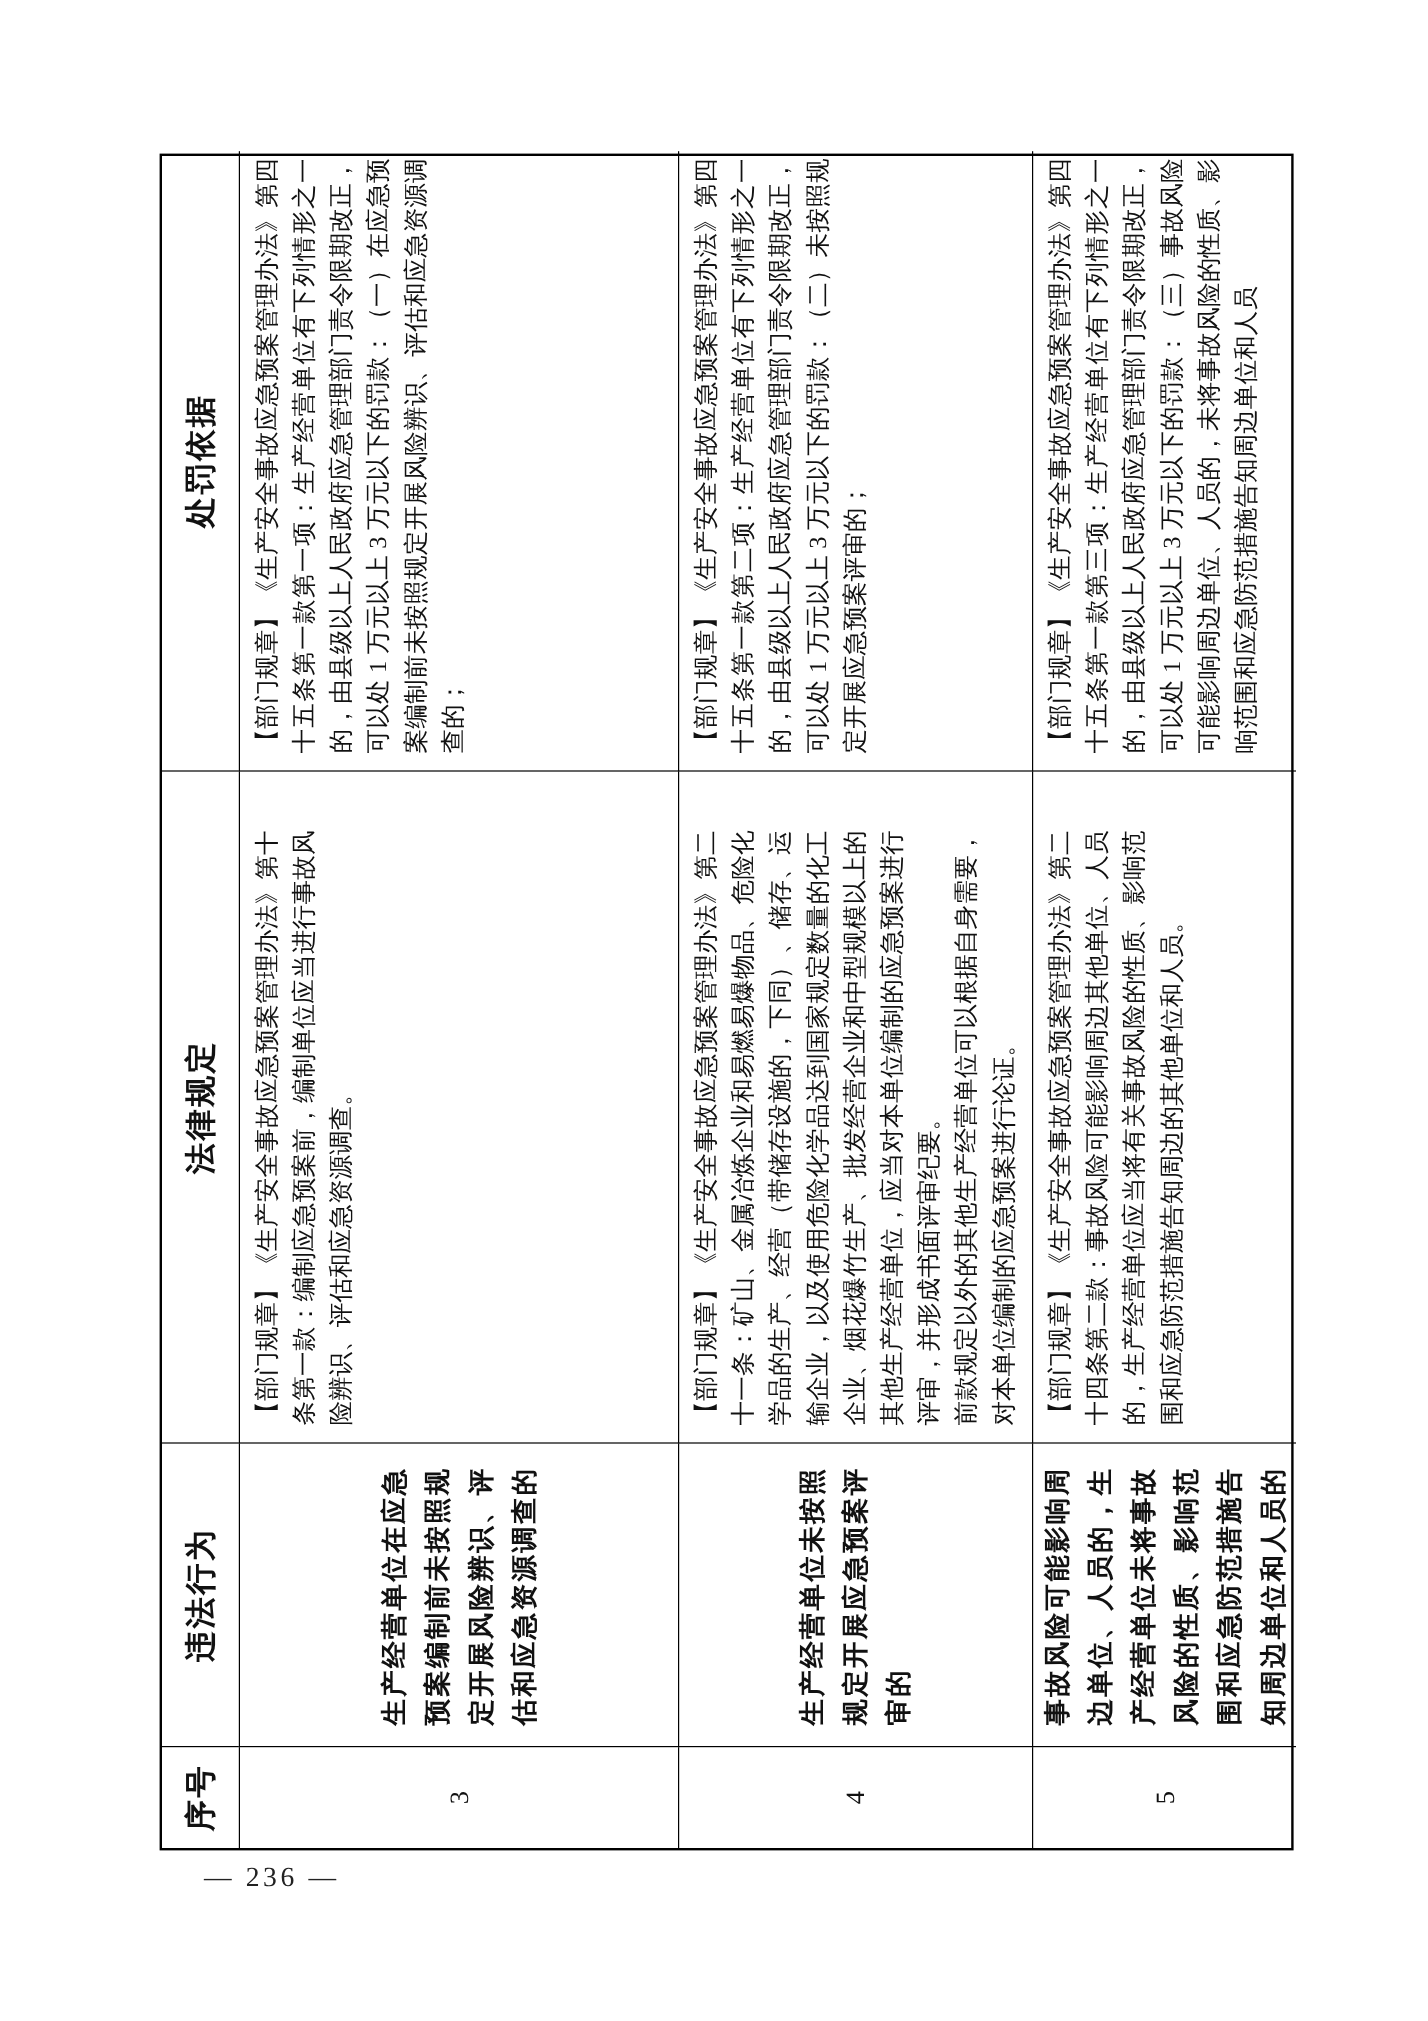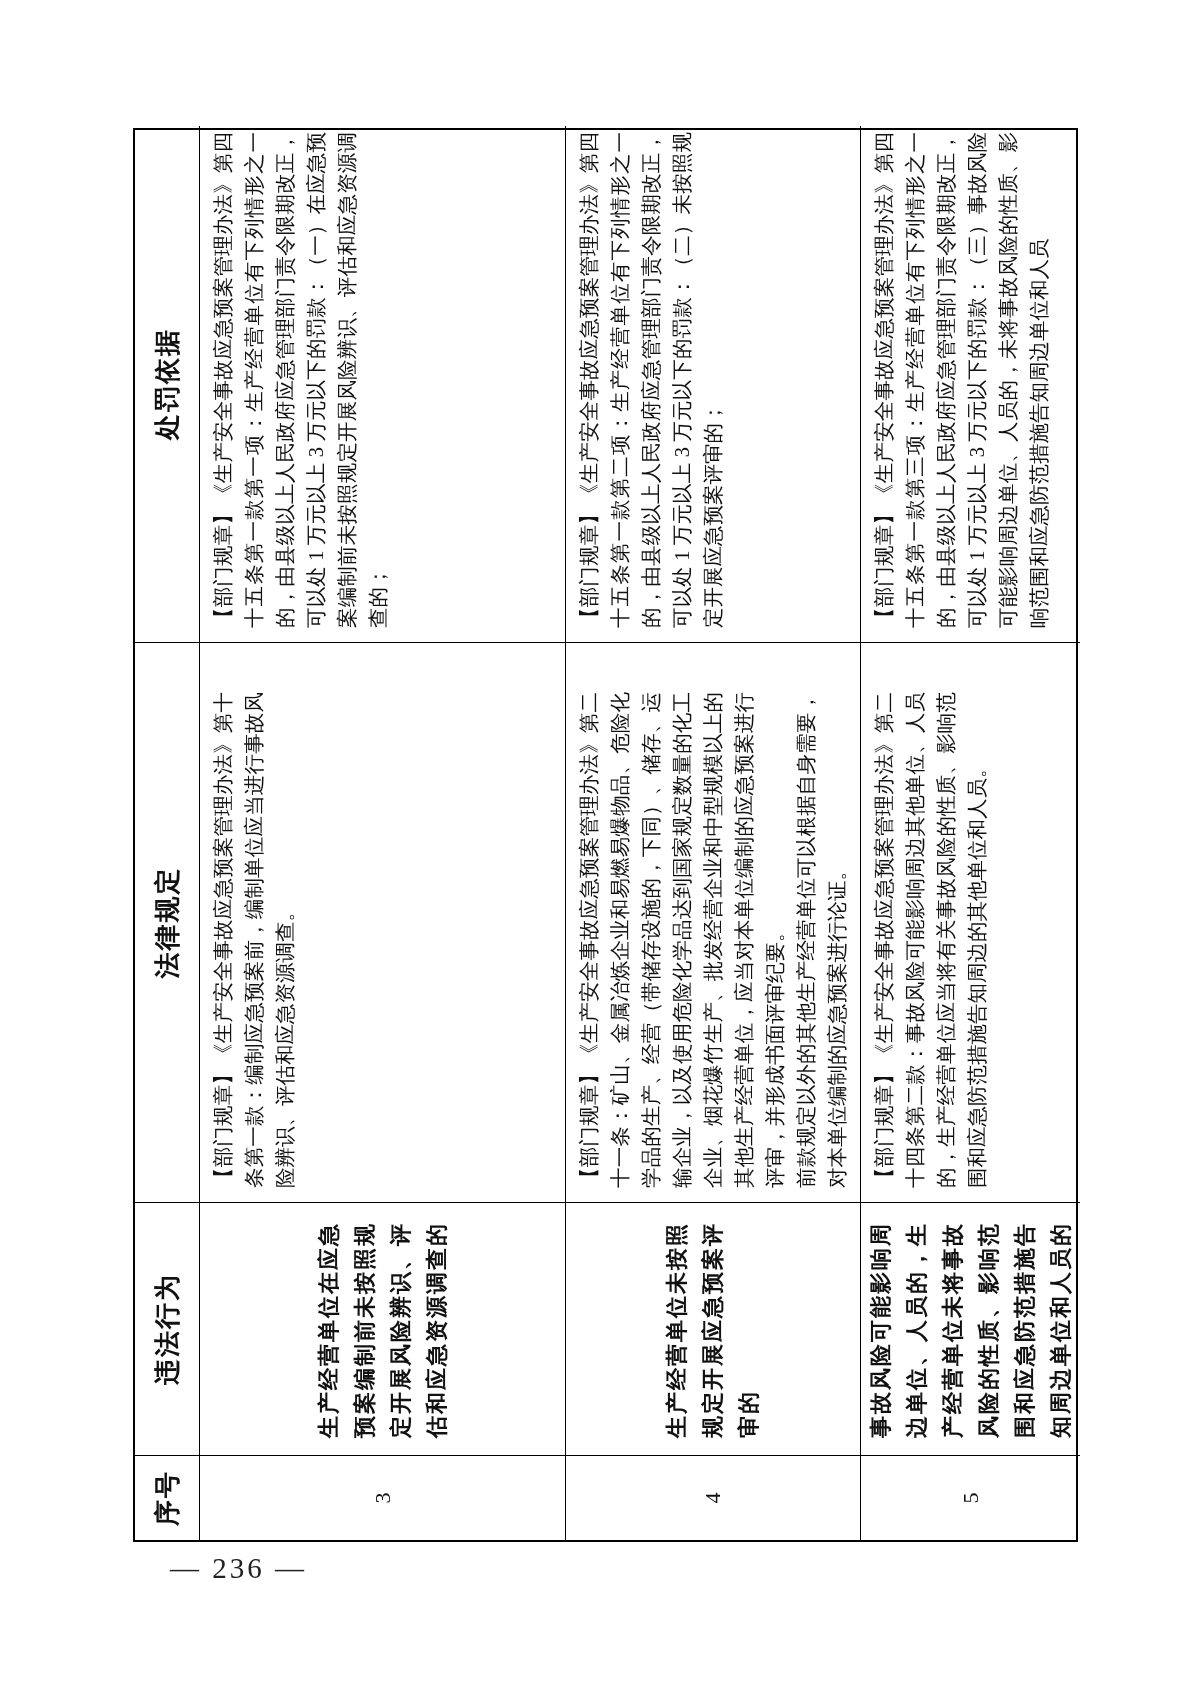--- a/index.html
+++ b/index.html
@@ -77,21 +77,21 @@
     text-align: justify;
     padding: 8px 6px 0 14px;
   }
   .bodycell.lawcol { padding-right: 49px; }
   .bodycell .para { margin: 0; }
   
   .pageno {
     position: absolute;
     left: 170px;
     top: 1552px;
-    font-size: 29px;
+    font-size: 23px;
     letter-spacing: 3px;
     color: #222;
     white-space: nowrap;
   }
 </style>
 </head>
 <body>
 
 <div class="page">
 

